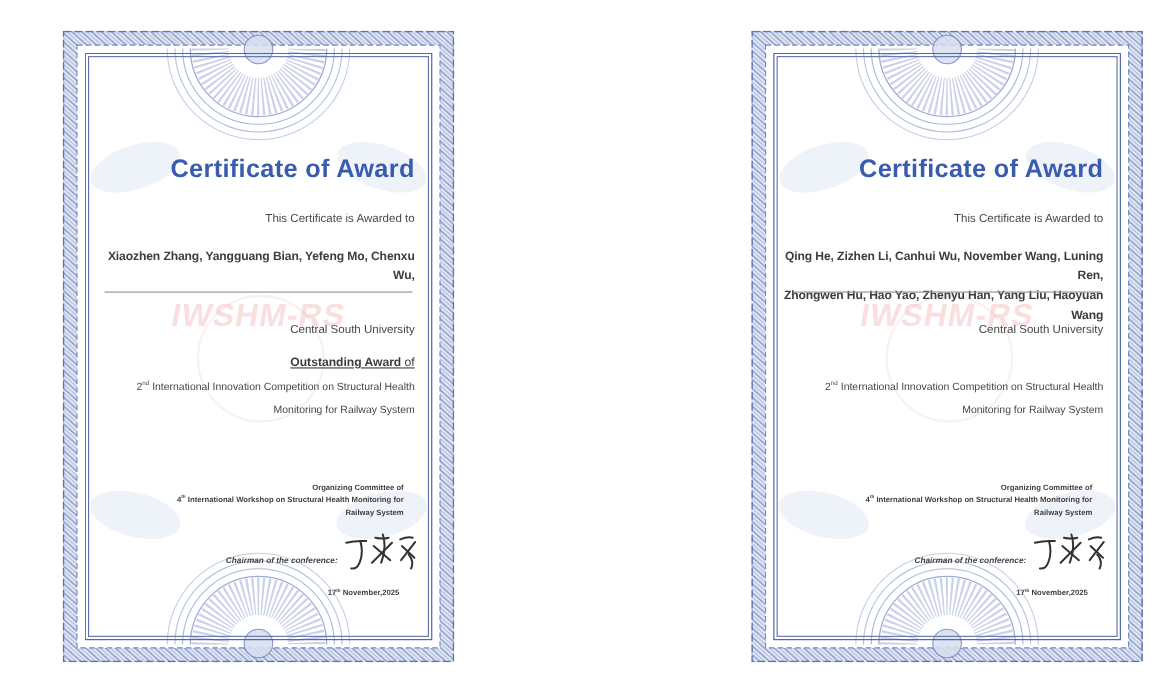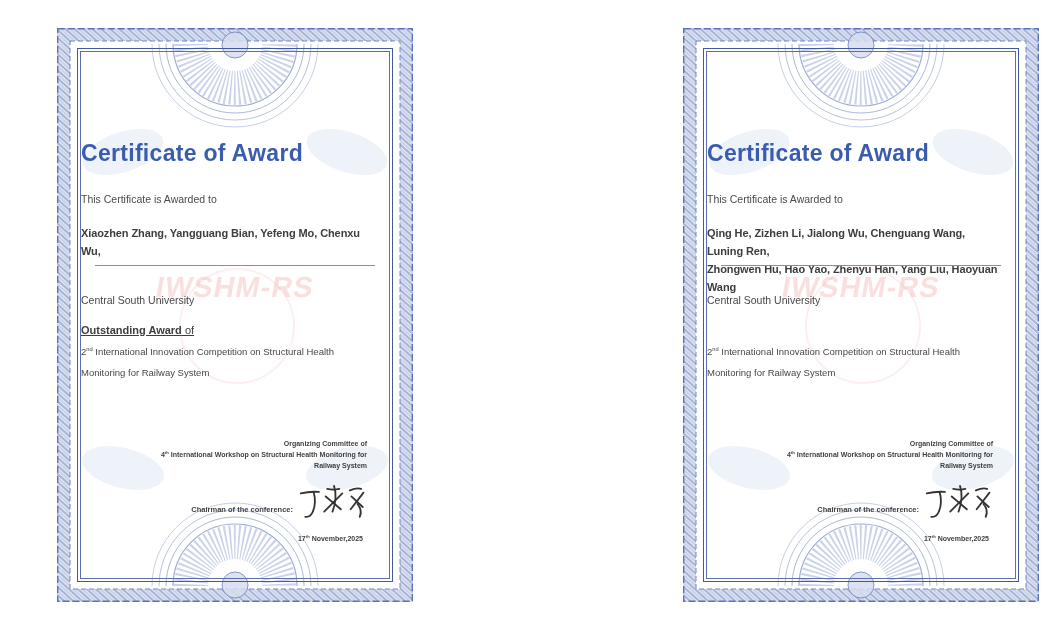--- a/index.html
+++ b/index.html
@@ -8,39 +8,39 @@
     background:#ffffff;
     font-family:"Liberation Sans", sans-serif;
     color:#3a3a3a;
   }
   .cert{position:absolute;top:28px;width:356px;height:574px;}
   #cert-left{left:57px;}
   #cert-right{left:683px;}
   .deco{position:absolute;inset:0;width:100%;height:100%;}
   .frame{position:absolute;inset:20px;border:1.6px solid #41599f;pointer-events:none;}
   .frame::after{content:"";position:absolute;inset:2px;border:1px solid #5b6fb0;}
-  .abs{position:absolute;left:24px;right:36px;text-align:left;}
+  .abs{position:absolute;left:24px;right:36px;text-align:right;}
   .title{top:112px;font-size:23px;font-weight:bold;color:#3a5cae;letter-spacing:.3px;}
   .subtitle{top:165px;font-size:10.5px;color:#4a4a4a;}
   .names{top:196px;font-size:11px;font-weight:bold;line-height:1.65;color:#3d3d3d;letter-spacing:-.1px;}
   .divider{position:absolute;top:237px;left:38px;right:38px;border-top:1px solid #8f8f8f;}
   .wm-circle{position:absolute;top:240px;left:50%;width:112px;height:112px;margin-left:-56px;
     border:2px solid rgba(238,148,148,.15);border-radius:50%;}
   .wm-text{position:absolute;top:243px;left:0;right:0;text-align:center;
     font-size:29px;font-weight:bold;letter-spacing:1px;color:rgba(240,148,148,.30);
     transform:skewX(-10deg);}
   .university{top:266px;font-size:10.5px;color:#474747;}
   .award{top:296px;font-size:11px;color:#3d3d3d;text-decoration:underline;}
   .award b{font-weight:bold;}
   .comp1{top:318px;font-size:9.5px;color:#474747;}
   .comp2{top:339px;font-size:9.5px;color:#474747;}
   sup{font-size:.6em;}
   .committee{position:absolute;top:410px;right:46px;text-align:right;
     font-size:7px;font-weight:bold;line-height:1.6;color:#3f3f3f;}
-  .chairman-row{position:absolute;top:452px;right:48px;display:flex;align-items:flex-end;}
+  .chairman-row{position:absolute;top:452px;right:34px;display:flex;align-items:flex-end;font-style:italic;}
   .chairman-label{font-size:7.5px;font-weight:bold;color:#3f3f3f;margin-bottom:14px;white-space:nowrap;}
   .signature{width:68px;height:48px;margin-left:4px;}
   .date{position:absolute;top:506px;right:50px;font-size:7px;font-weight:bold;color:#3f3f3f;}
 </style>
 </head>
 <body>
 
 <div class="cert" id="cert-left">
   <svg class="deco" viewBox="0 0 356 574" aria-hidden="true">
     <defs>
@@ -152,21 +152,21 @@
     </g>
   </svg>
   <div class="frame"></div>
 
   <div class="wm-circle"></div>
   <div class="wm-text">IWSHM-RS</div>
 
   <div class="abs title">Certificate of Award</div>
   <div class="abs subtitle">This Certificate is Awarded to</div>
   <div class="abs names">
-    <div>Qing He, Zizhen Li, Jialong Wu, Chenguang Wang, Luning Ren,</div>
+    <div>Qing He, Zizhen Li, Canhui Wu, November Wang, Luning Ren,</div>
     <div>Zhongwen Hu, Hao Yao, Zhenyu Han, Yang Liu, Haoyuan Wang</div>
   </div>
   <div class="divider"></div>
   <div class="abs university">Central South University</div>
   <div class="abs comp1"><span>2</span><sup>nd</sup><span> International Innovation Competition on Structural Health</span></div>
   <div class="abs comp2">Monitoring for Railway System</div>
   <div class="committee">
     <div>Organizing Committee of</div>
     <div><span>4</span><sup>th</sup><span> International Workshop on Structural Health Monitoring for</span></div>
     <div>Railway System</div>

